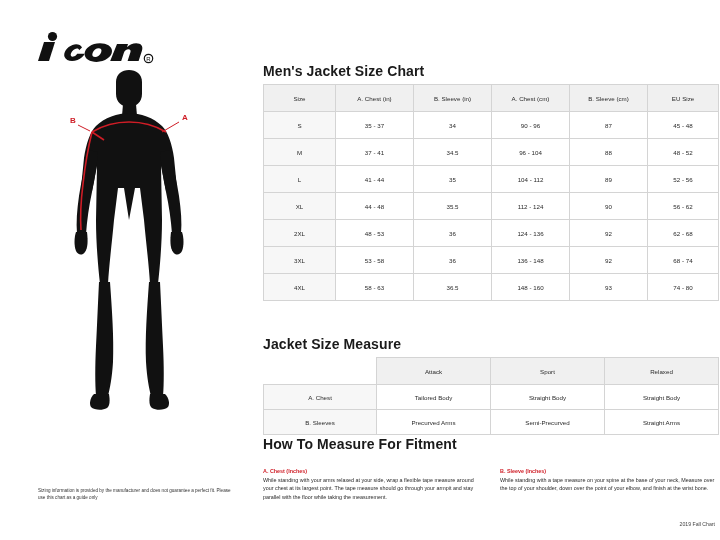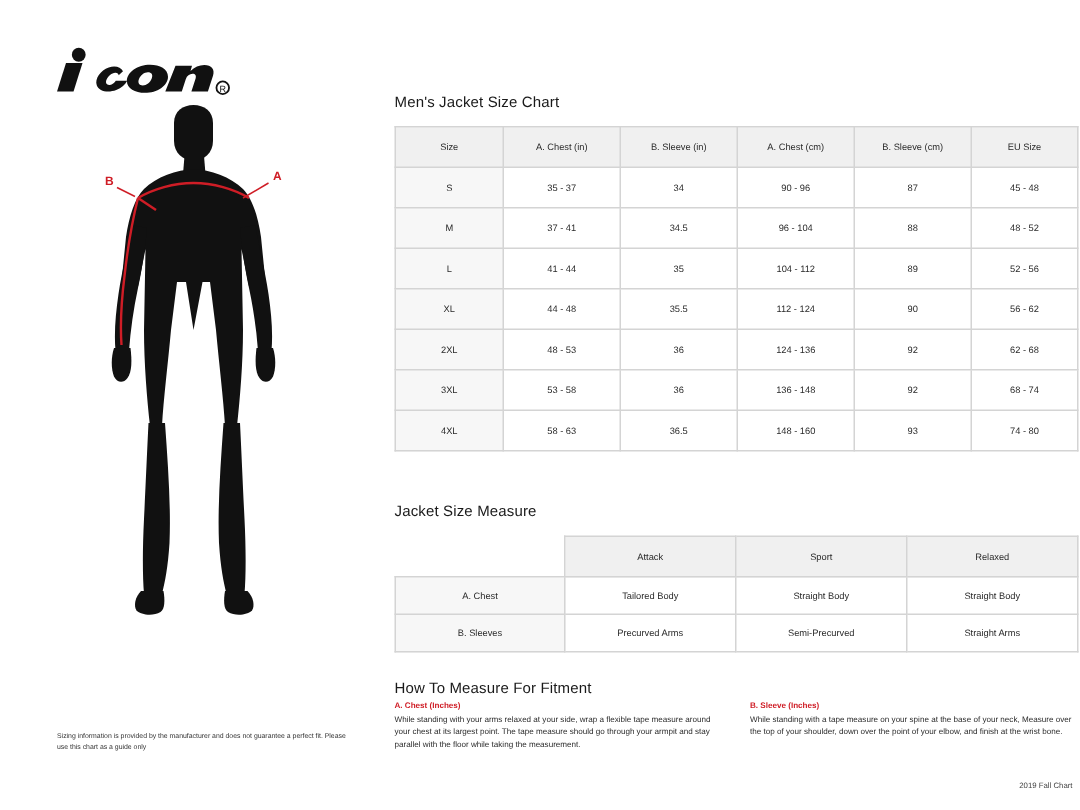--- a/index.html
+++ b/index.html
@@ -47,29 +47,29 @@
   }
 
   
   #right-col {
     position: absolute;
     left: 258px; top: 0;
     width: 462px; height: 540px;
   }
 
   .section-title {
-    font-size: 10px;
-    font-weight: normal;
+    font-size: 14px;
+    font-weight: bold;
     color: #1a1a1a;
     letter-spacing: 0.1px;
   }
 
   #title-main { position: absolute; left: 5px; top: 63px; }
   #title-styles { position: absolute; left: 5px; top: 336px; }
-  #title-measure { position: absolute; left: 5px; top: 454px; }
+  #title-measure { position: absolute; left: 5px; top: 436px; }
 
   table {
     border-collapse: collapse;
     table-layout: fixed;
   }
   table td, table th {
     border: 1px solid #d4d4d4;
     text-align: center;
     vertical-align: middle;
     font-size: 6.2px;

